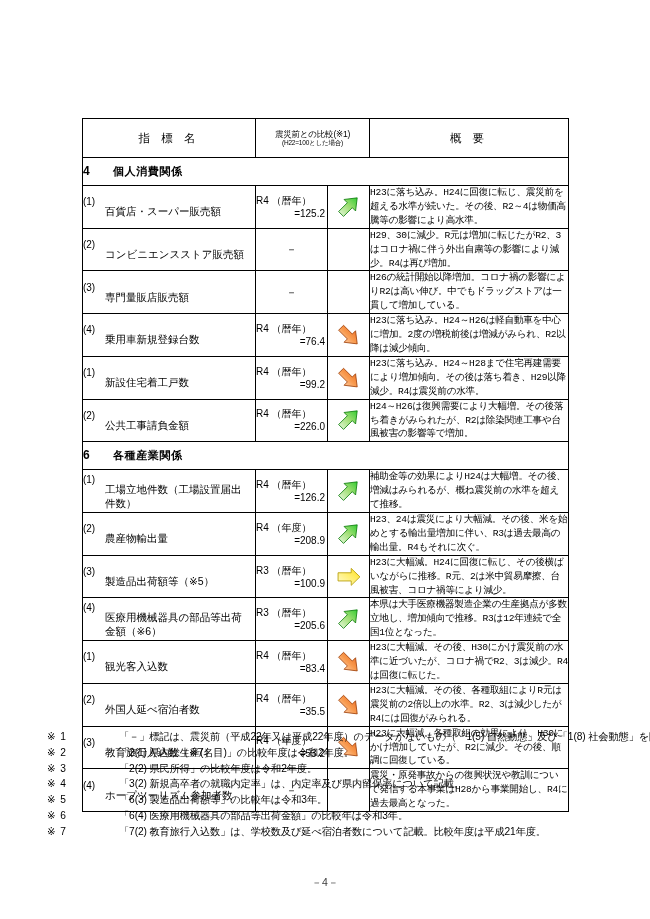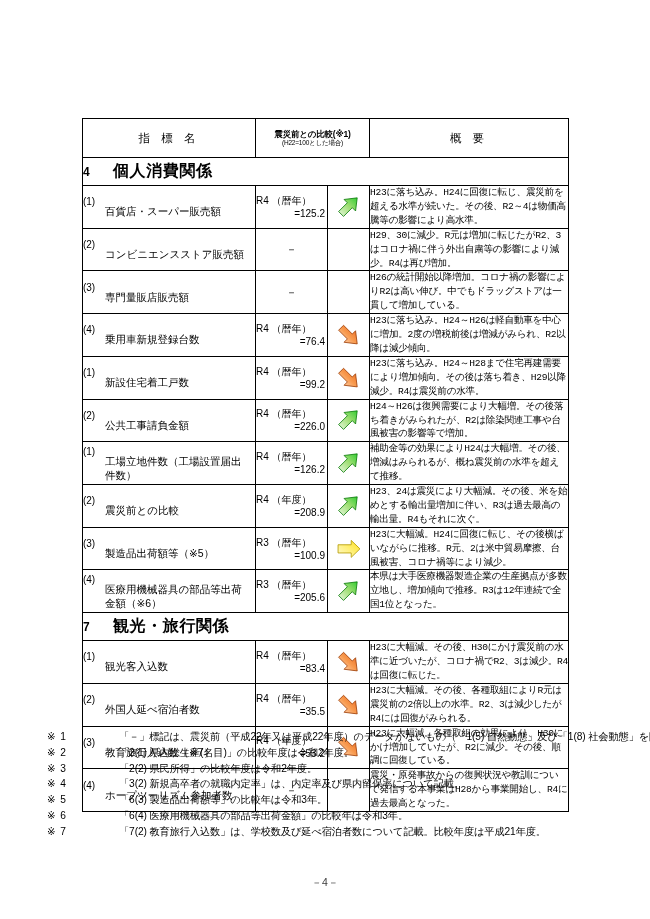--- a/index.html
+++ b/index.html
@@ -57,21 +57,21 @@
     font-weight: bold;
   }
   .hdr-cmp {
     height: 38px;
     text-align: center;
     line-height: 1.25;
     padding: 2px 1px;
   }
   .hdr-cmp .l1 {
     font-size: 8.5px;
-    font-weight: bold;
+    font-weight: normal;
     display: block;
     letter-spacing: -0.2px;
   }
   .hdr-cmp .l2 {
     font-size: 6.5px;
     display: block;
     letter-spacing: -0.2px;
   }
   .hdr-sum {
     height: 38px;
@@ -92,21 +92,21 @@
   }
   .sec-num {
     display: inline-block;
     width: 30px;
     font-size: 12px;
     font-weight: bold;
     vertical-align: baseline;
   }
   .sec-title {
     display: inline-block;
-    font-size: 16px;
+    font-size: 11px;
     font-weight: bold;
     letter-spacing: 0.6px;
   }
 
   
   tr.data td { }
   .c-idx {
     padding: 3px 3px 3px 6px;
     font-size: 10.5px;
     line-height: 1.35;
@@ -289,37 +289,40 @@
                   <linearGradient id="gGup-right-green" x1="0" y1="1" x2="1" y2="0">
                     <stop offset="0%" stop-color="#e8f9e0"></stop>
                     <stop offset="55%" stop-color="#9ede72"></stop>
                     <stop offset="100%" stop-color="#33cc33"></stop>
                   </linearGradient>
                 </defs>
                 <path d="M12,64 L44,32 L32,20 L80,14 L74,62 L62,50 L30,82 Z" fill="url(#gGup-right-green)" stroke="#0a7a0a" stroke-width="3" stroke-linejoin="round"></path>
               </svg></td>
             <td class="c-sum-cell">H24～H26は復興需要により大幅増。その後落ち着きがみられたが、R2は除染関連工事や台風被害の影響等で増加。</td>
           </tr>
+          <tr class="section">
+            <td class="sec-cell" colspan="4"><span class="sec-num">6</span><span class="sec-title">各種産業関係</span></td>
+          </tr>
           <tr class="data">
             <td class="c-idx"><span class="num">(1)</span><span class="lbl">工場立地件数（工場設置届出件数）</span></td>
             <td class="c-cmp-cell"><span class="v1">R4 （暦年）</span><span class="v2">=126.2</span></td>
             <td class="c-arw-cell"><svg class="arrow-svg" width="30" height="26" viewBox="0 0 100 95">
                 <defs>
                   <linearGradient id="gGup-right-green" x1="0" y1="1" x2="1" y2="0">
                     <stop offset="0%" stop-color="#e8f9e0"></stop>
                     <stop offset="55%" stop-color="#9ede72"></stop>
                     <stop offset="100%" stop-color="#33cc33"></stop>
                   </linearGradient>
                 </defs>
                 <path d="M12,64 L44,32 L32,20 L80,14 L74,62 L62,50 L30,82 Z" fill="url(#gGup-right-green)" stroke="#0a7a0a" stroke-width="3" stroke-linejoin="round"></path>
               </svg></td>
             <td class="c-sum-cell">補助金等の効果によりH24は大幅増。その後、増減はみられるが、概ね震災前の水準を超えて推移。</td>
           </tr>
           <tr class="data">
-            <td class="c-idx"><span class="num">(2)</span><span class="lbl">震災前との比較</span></td>
+            <td class="c-idx"><span class="num">(2)</span><span class="lbl">農産物輸出量</span></td>
             <td class="c-cmp-cell"><span class="v1">R4 （年度）</span><span class="v2">=208.9</span></td>
             <td class="c-arw-cell"><svg class="arrow-svg" width="30" height="26" viewBox="0 0 100 95">
                 <defs>
                   <linearGradient id="gGup-right-green" x1="0" y1="1" x2="1" y2="0">
                     <stop offset="0%" stop-color="#e8f9e0"></stop>
                     <stop offset="55%" stop-color="#9ede72"></stop>
                     <stop offset="100%" stop-color="#33cc33"></stop>
                   </linearGradient>
                 </defs>
                 <path d="M12,64 L44,32 L32,20 L80,14 L74,62 L62,50 L30,82 Z" fill="url(#gGup-right-green)" stroke="#0a7a0a" stroke-width="3" stroke-linejoin="round"></path>
@@ -349,23 +352,20 @@
                   <linearGradient id="gGup-right-green" x1="0" y1="1" x2="1" y2="0">
                     <stop offset="0%" stop-color="#e8f9e0"></stop>
                     <stop offset="55%" stop-color="#9ede72"></stop>
                     <stop offset="100%" stop-color="#33cc33"></stop>
                   </linearGradient>
                 </defs>
                 <path d="M12,64 L44,32 L32,20 L80,14 L74,62 L62,50 L30,82 Z" fill="url(#gGup-right-green)" stroke="#0a7a0a" stroke-width="3" stroke-linejoin="round"></path>
               </svg></td>
             <td class="c-sum-cell">本県は大手医療機器製造企業の生産拠点が多数立地し、増加傾向で推移。R3は12年連続で全国1位となった。</td>
           </tr>
-          <tr class="section">
-            <td class="sec-cell" colspan="4"><span class="sec-num">7</span><span class="sec-title">観光・旅行関係</span></td>
-          </tr>
           <tr class="data">
             <td class="c-idx"><span class="num">(1)</span><span class="lbl">観光客入込数</span></td>
             <td class="c-cmp-cell"><span class="v1">R4 （暦年）</span><span class="v2">=83.4</span></td>
             <td class="c-arw-cell"><svg class="arrow-svg" width="30" height="26" viewBox="0 0 100 95">
                 <defs>
                   <linearGradient id="gOdown-right-orange" x1="0" y1="1" x2="1" y2="0">
                     <stop offset="0%" stop-color="#ffe2c8"></stop>
                     <stop offset="50%" stop-color="#f89a4e"></stop>
                     <stop offset="100%" stop-color="#e8631a"></stop>
                   </linearGradient>

